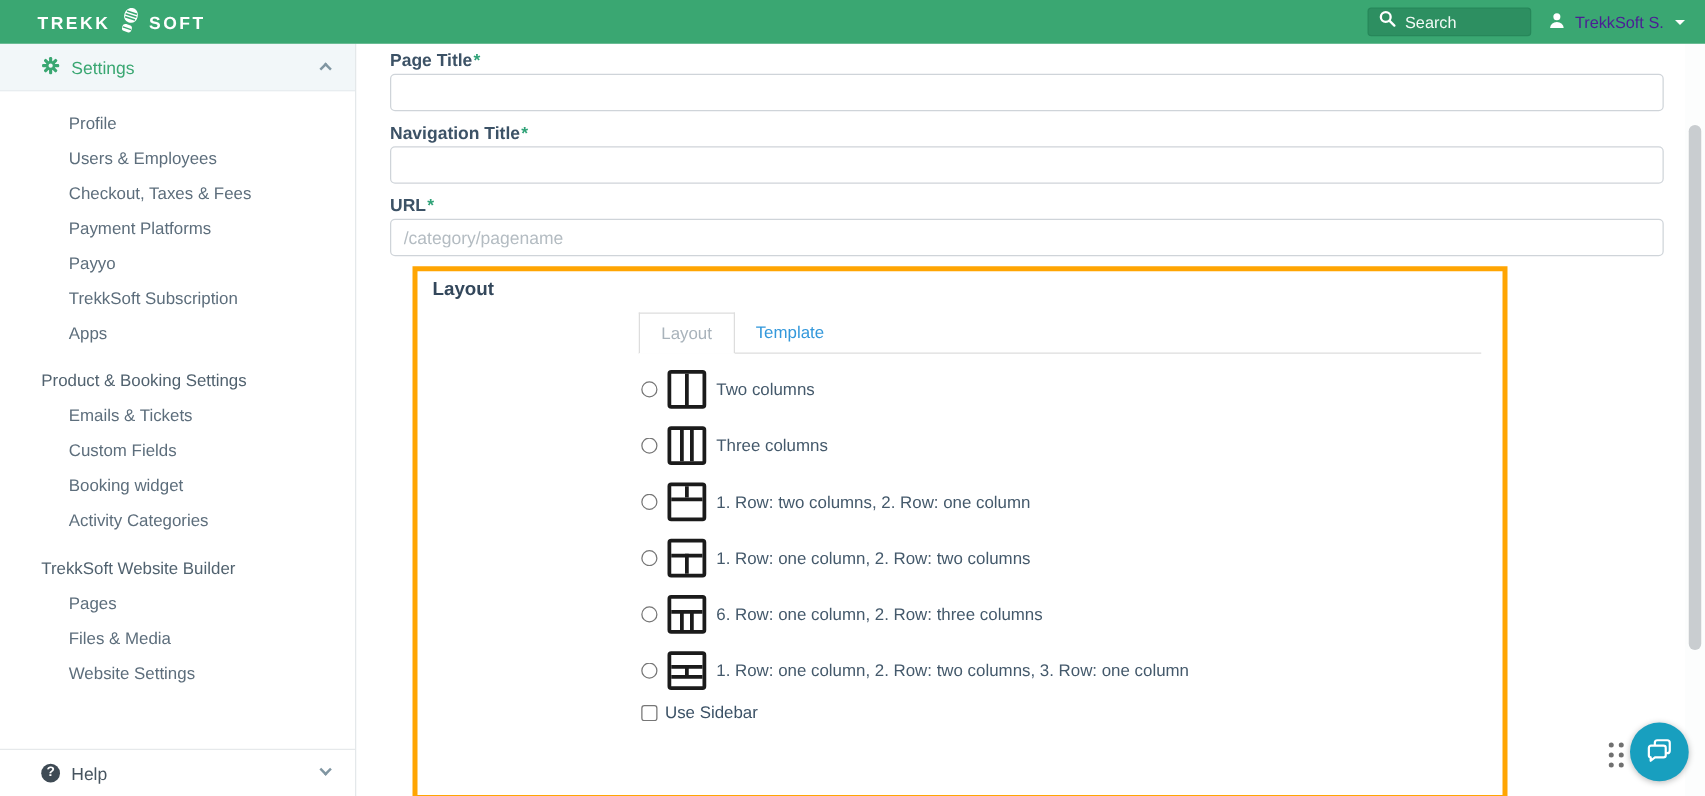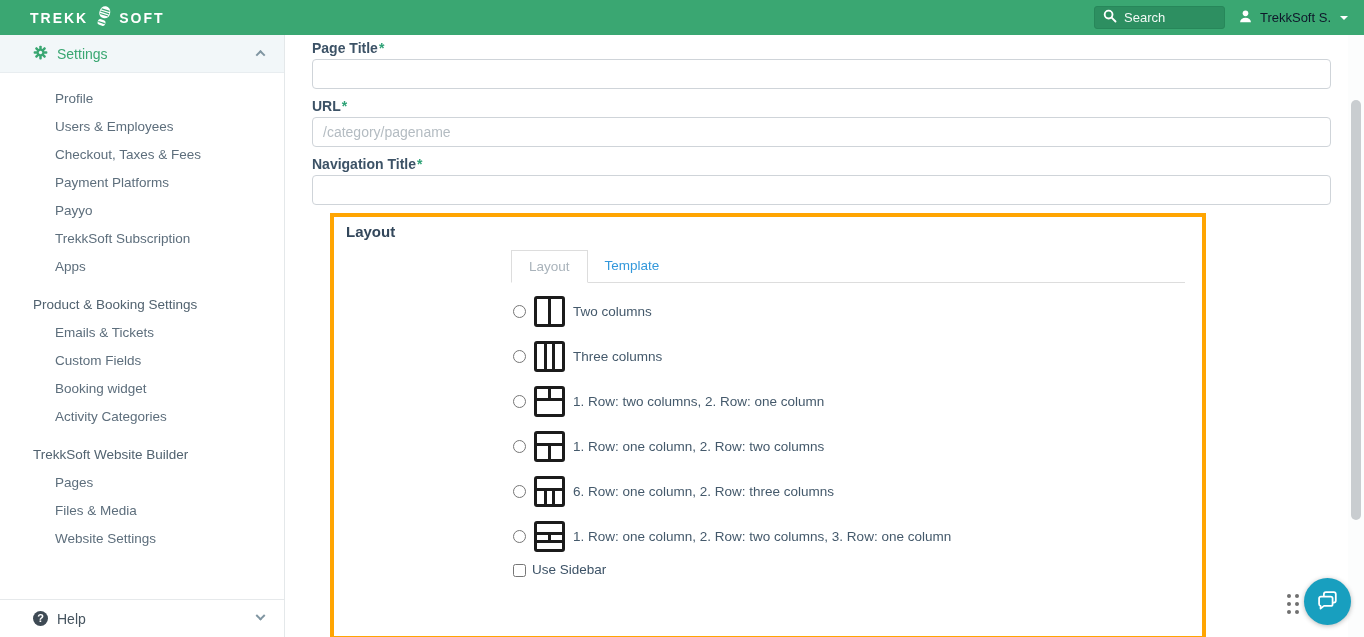--- a/index.html
+++ b/index.html
@@ -16,21 +16,21 @@
   .header{position:absolute;top:0;left:0;right:0;height:35px;background:var(--c-green);
     display:flex;align-items:center;z-index:4;}
   .logo{display:flex;align-items:center;gap:7px;margin-left:30px;color:#fff;
     font-weight:bold;font-size:14px;letter-spacing:2px;}
   .hsearch{position:absolute;right:139px;top:6px;width:131px;height:23px;background:var(--c-green-dark);
     border:1px solid #27875a;border-radius:3px;display:flex;align-items:center;padding:0 8px;gap:7px;}
   .hsearch input{flex:1;min-width:0;background:transparent;border:none;outline:none;color:#fff;font-size:13px;
     font-family:inherit;}
   .hsearch input::placeholder{color:#f2faf6;opacity:1;}
   .huser{position:absolute;right:16px;top:0;height:35px;display:flex;align-items:center;gap:7px;
-    color:#0f172a;font-size:13px;cursor:pointer;}
+    color:#4c1d95;font-size:13px;cursor:pointer;}
   .caret-down{width:0;height:0;border-left:4px solid transparent;border-right:4px solid transparent;
     border-top:4px solid #fff;display:inline-block;margin-left:2px;}
 
   
   .sidebar{position:absolute;top:35px;left:0;width:285px;bottom:0;background:#fff;
     border-right:1px solid #e4e8ea;z-index:3;}
   .settings-row{height:38px;background:#f2f7f9;border-bottom:1px solid #e8edf0;display:flex;
     align-items:center;gap:9px;padding:0 20px 0 33px;color:var(--c-green);font-size:14px;cursor:pointer;}
   .settings-row .spacer{flex:1;}
   .chev{display:inline-block;width:7px;height:7px;border-right:2px solid #8096a2;border-bottom:2px solid #8096a2;}
@@ -191,27 +191,27 @@
 
   <div class="main">
     <div class="form-area">
       <div id="fields">
   <div class="field">
     <label class="field-label"><span class="lbl-text">Page Title</span><span class="req">*</span></label>
     <input class="field-input" type="text" style="">
   </div>
 
   <div class="field">
+    <label class="field-label"><span class="lbl-text">Navigation Title</span><span class="req">*</span></label>
+    <input class="field-input" type="text" style="">
+  </div>
+
+  <div class="field">
     <label class="field-label"><span class="lbl-text">URL</span><span class="req">*</span></label>
     <input class="field-input" type="text" placeholder="/category/pagename" style="">
-  </div>
-
-  <div class="field">
-    <label class="field-label"><span class="lbl-text">Navigation Title</span><span class="req">*</span></label>
-    <input class="field-input" type="text" style="">
   </div>
 </div>
 
       <div class="layout-box">
         <div class="box-title">Layout</div>
         <div class="tabswrap">
           <div class="tabbar">
             <div class="tab active">Layout</div>
             <div class="tab inactive">Template</div>
           </div>

